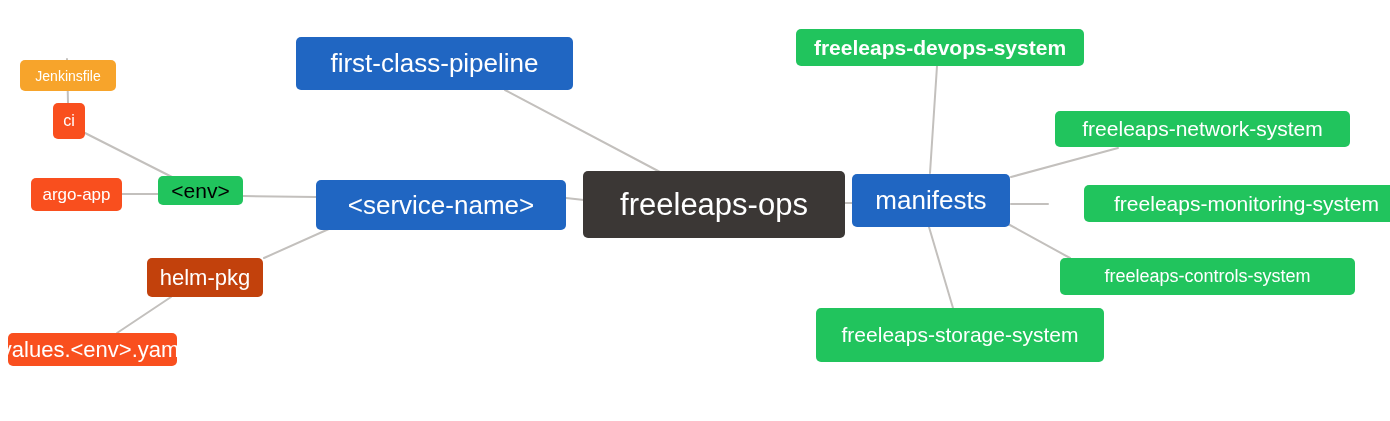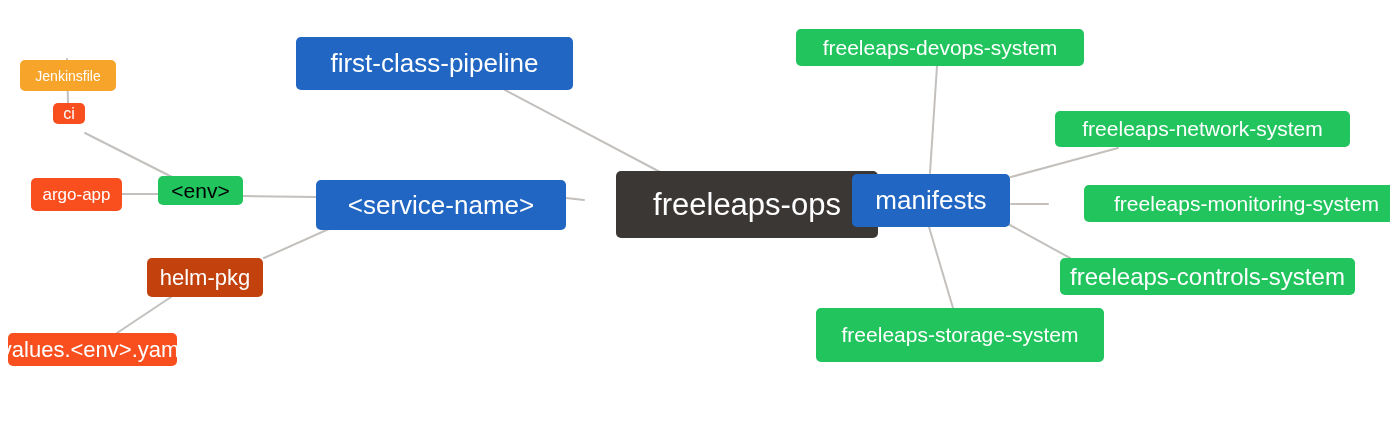--- a/index.html
+++ b/index.html
@@ -55,59 +55,59 @@
       <line x1="172" y1="177" x2="85" y2="133" stroke="#c3c0bd"></line>
       <line x1="68" y1="103" x2="67" y2="59" stroke="#c3c0bd"></line>
       <line x1="171" y1="297" x2="117" y2="333" stroke="#c3c0bd"></line>
       <line x1="930" y1="173" x2="937" y2="66" stroke="#c3c0bd"></line>
       <line x1="1011" y1="177" x2="1118" y2="148" stroke="#c3c0bd"></line>
       <line x1="1011" y1="204" x2="1048" y2="204" stroke="#c3c0bd"></line>
       <line x1="1008" y1="224" x2="1070" y2="258" stroke="#c3c0bd"></line>
       <line x1="929" y1="227" x2="953" y2="308" stroke="#c3c0bd"></line>
     </svg>
   <div id="node-layer">
-      <div class="node" style="left: 583px; top: 171px; width: 262px; height: 67px; font-size: 31px; background: rgb(59, 55, 53); color: rgb(255, 255, 255); margin-left: 33px;">
+      <div class="node" style="left: 583px; top: 171px; width: 262px; height: 67px; font-size: 31px; background: rgb(59, 55, 53); color: rgb(255, 255, 255);">
         <span>freeleaps-ops</span>
       </div>
       <div class="node" style="left: 296px; top: 37px; width: 277px; height: 53px; font-size: 26px; background: rgb(32, 102, 194); color: rgb(255, 255, 255);">
         <span>first-class-pipeline</span>
       </div>
       <div class="node" style="left: 316px; top: 172px; width: 250px; height: 50px; font-size: 26px; background: rgb(32, 102, 194); color: rgb(255, 255, 255); margin-top: 8px;">
         <span>&lt;service-name&gt;</span>
       </div>
       <div class="node" style="left: 852px; top: 174px; width: 158px; height: 53px; font-size: 26px; background: rgb(32, 102, 194); color: rgb(255, 255, 255);">
         <span>manifests</span>
       </div>
       <div class="node" style="left: 158px; top: 176px; width: 85px; height: 29px; font-size: 21px; background: rgb(33, 196, 93); color: #000000; justify-content: center;">
         <span>&lt;env&gt;</span>
       </div>
       <div class="node" style="left: 147px; top: 258px; width: 116px; height: 39px; font-size: 22px; background: #c2410c; color: rgb(255, 255, 255);">
         <span>helm-pkg</span>
       </div>
-      <div class="node" style="left: 53px; top: 103px; width: 32px; height: 21px; font-size: 16px; background: rgb(249, 79, 30); color: rgb(255, 255, 255);">
+      <div class="node" style="left: 53px; top: 103px; width: 32px; height: 36px; font-size: 16px; background: rgb(249, 79, 30); color: rgb(255, 255, 255);">
         <span>ci</span>
       </div>
       <div class="node" style="left: 31px; top: 178px; width: 91px; height: 33px; font-size: 17px; background: rgb(249, 79, 30); color: rgb(255, 255, 255);">
         <span>argo-app</span>
       </div>
       <div class="node" style="left: 20px; top: 28px; width: 96px; height: 31px; font-size: 14px; background: rgb(247, 164, 43); color: rgb(255, 255, 255); margin-top: 32px;">
         <span>Jenkinsfile</span>
       </div>
       <div class="node" style="left: 8px; top: 333px; width: 169px; height: 33px; font-size: 22px; background: rgb(249, 79, 30); color: rgb(255, 255, 255);">
         <span>values.&lt;env&gt;.yaml</span>
       </div>
-      <div class="node" style="left: 796px; top: 29px; width: 288px; height: 37px; font-size: 21px; background: rgb(33, 196, 93); color: rgb(255, 255, 255);">
+      <div class="node" style="left: 796px; top: 29px; width: 288px; height: 37px; font-size: 21px; background: rgb(33, 196, 93); color: rgb(255, 255, 255); font-weight: bold;">
         <span>freeleaps-devops-system</span>
       </div>
       <div class="node" style="left: 1055px; top: 111px; width: 295px; height: 36px; font-size: 21px; background: rgb(33, 196, 93); color: rgb(255, 255, 255);">
         <span>freeleaps-network-system</span>
       </div>
       <div class="node" style="left: 1084px; top: 185px; width: 325px; height: 37px; font-size: 21px; background: rgb(33, 196, 93); color: rgb(255, 255, 255);">
         <span>freeleaps-monitoring-system</span>
       </div>
-      <div class="node" style="left: 1060px; top: 258px; width: 295px; height: 37px; font-size: 24px; background: rgb(33, 196, 93); color: rgb(255, 255, 255);">
+      <div class="node" style="left: 1060px; top: 258px; width: 295px; height: 37px; font-size: 18px; background: rgb(33, 196, 93); color: rgb(255, 255, 255);">
         <span>freeleaps-controls-system</span>
       </div>
       <div class="node" style="left: 816px; top: 308px; width: 288px; height: 54px; font-size: 21px; background: rgb(33, 196, 93); color: rgb(255, 255, 255);">
         <span>freeleaps-storage-system</span>
       </div>
     </div>
 </div>
 
 </body></html>

